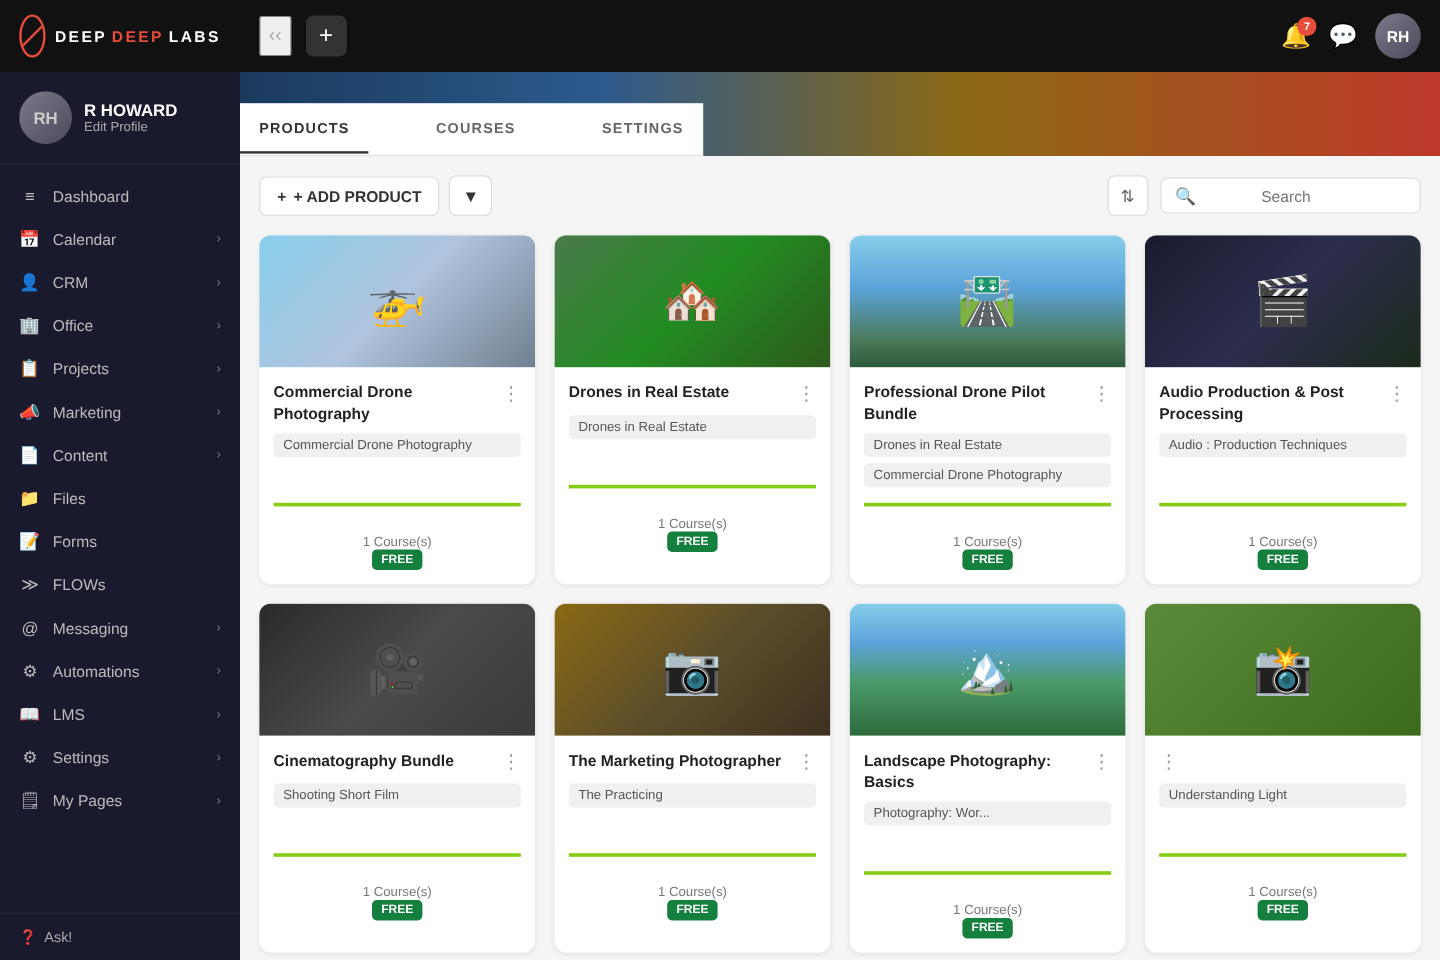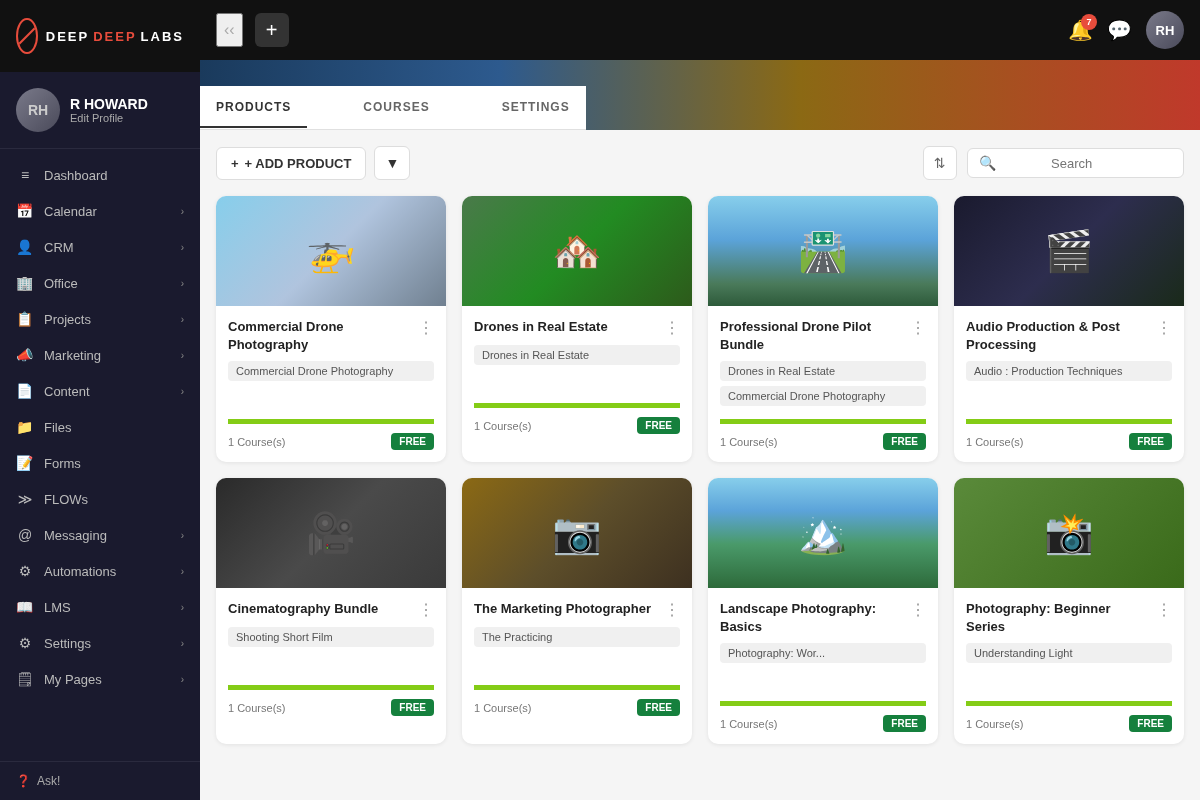--- a/index.html
+++ b/index.html
@@ -12,21 +12,21 @@
       background: #1a1a2e;
       color: #ccc;
       display: flex;
       flex-direction: column;
       height: 800px;
       overflow: hidden;
     }
     .sidebar-logo {
       background: #111;
       padding: 0 16px;
-      height: 72px;
+      height: 60px;
       display: flex;
       align-items: center;
       gap: 8px;
     }
     .logo-text { color: white; font-size: 13px; font-weight: 600; letter-spacing: 2px; display: flex; align-items: center; gap: 4px; }
     .logo-icon {
       width: 36px; height: 36px;
       border-radius: 50%;
       border: 2px solid #e74c3c;
       display: flex; align-items: center; justify-content: center;
@@ -270,23 +270,24 @@
     .tag {
       background: #f0f0f0;
       border-radius: 4px;
       padding: 4px 8px;
       font-size: 11px;
       color: #555;
       display: inline-block;
     }
     .card-footer {
       display: flex; justify-content: space-between; align-items: center;
-      border-top: 5px solid #84cc16;
-      padding-top: 9px;
+      border-top: 3px solid #84cc16;
+      padding-top: 24px;
       margin-top: 4px;
+      flex-direction: column;
     }
     .card-courses { font-size: 11px; color: #777; }
     .badge-free {
       background: #15803d;
       color: white;
       font-size: 10px;
       font-weight: 700;
       padding: 3px 8px;
       border-radius: 4px;
     }
@@ -606,21 +607,20 @@
       <div class="card-footer">
         <span class="card-courses">1 Course(s)</span>
         <span class="badge-free">FREE</span>
       </div>
     </div>
   </div>
         <div class="product-card">
     <div class="card-image img-photobeginner"></div>
     <div class="card-body">
       <div class="card-header">
-        <div class="card-title">Photography: Beginner Series</div>
         <span class="card-menu">⋮</span>
       </div>
       <div class="card-tags">
         <span class="tag">Understanding Light</span>
       </div>
       <div class="card-footer">
         <span class="card-courses">1 Course(s)</span>
         <span class="badge-free">FREE</span>
       </div>
     </div>

